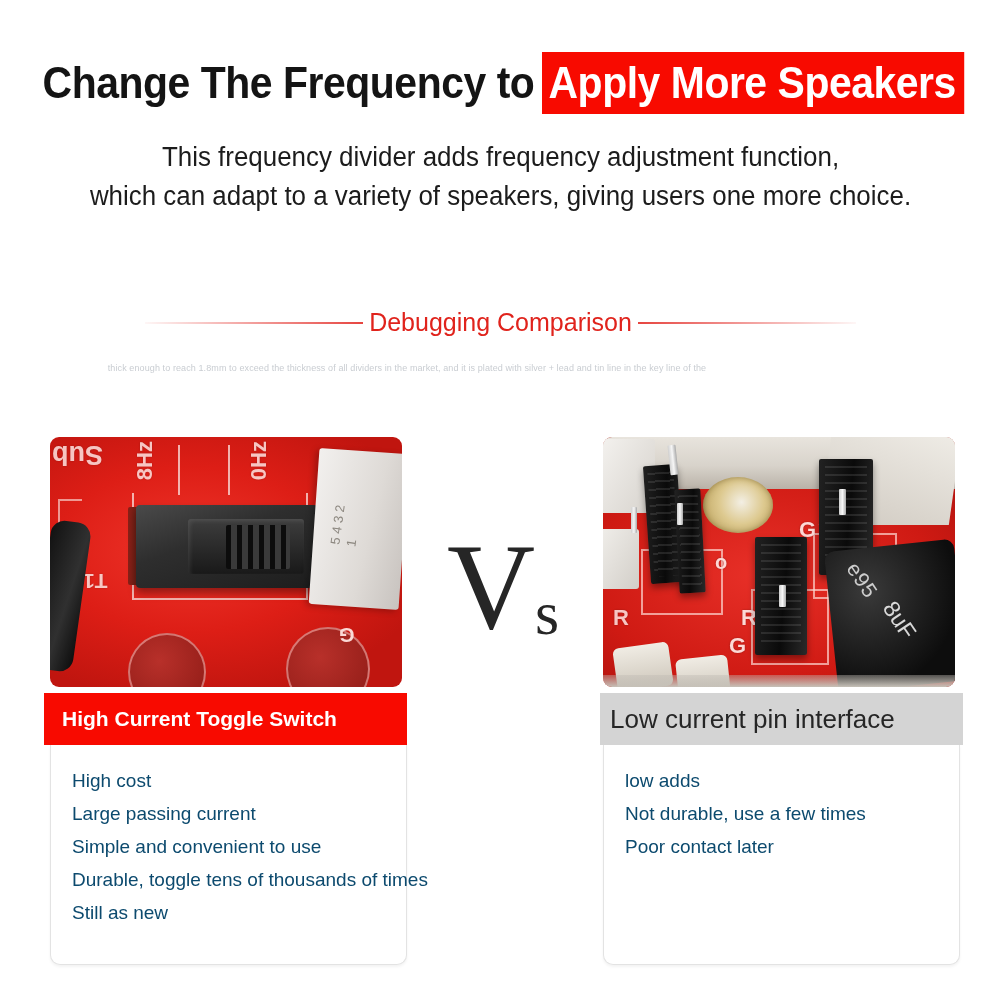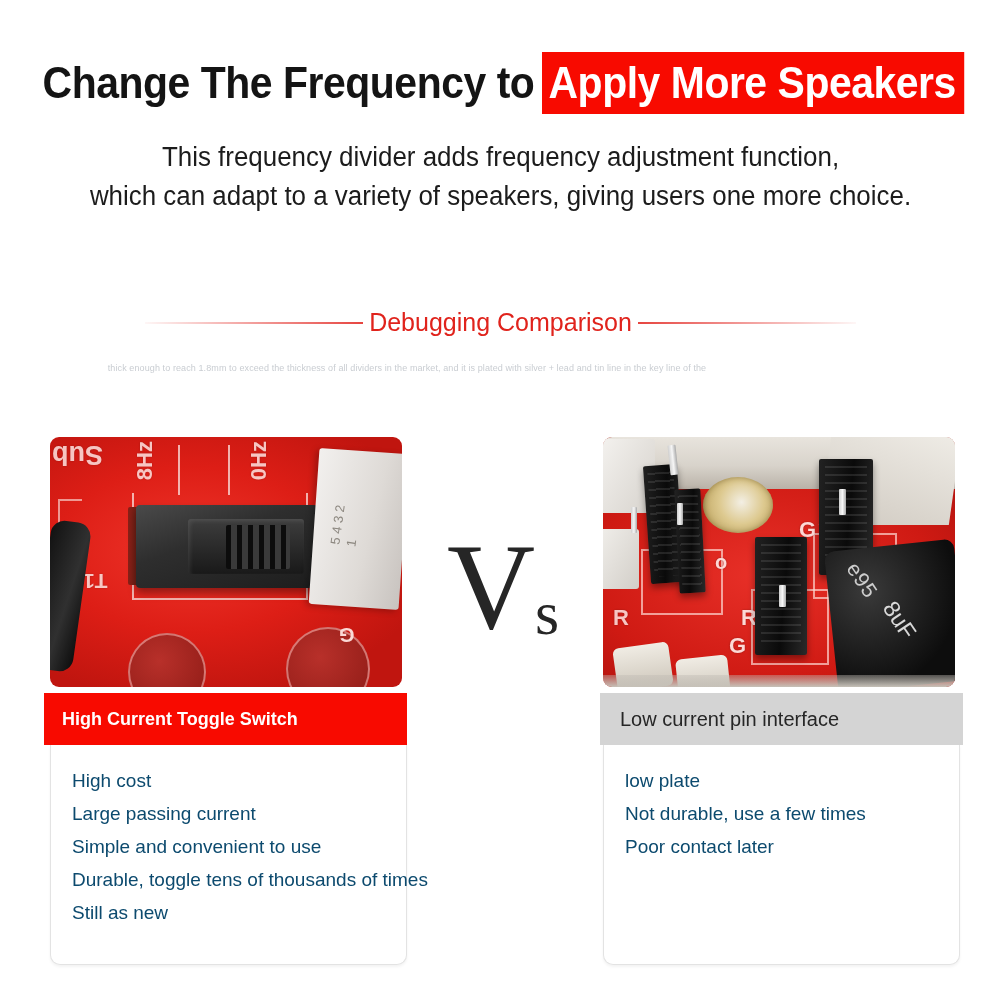--- a/index.html
+++ b/index.html
@@ -415,31 +415,31 @@
     width: 363px;
     background: #f80a00;
   }
   .label-bar-gray {
     left: 3px;
     width: 363px;
     background: #d4d4d4;
   }
   .label-text-red {
     color: #ffffff;
-    font-size: 18px;
+    font-size: 21px;
     font-weight: bold;
     padding-left: 18px;
     font-family: "Liberation Sans Narrow", "Liberation Sans", sans-serif;
     white-space: nowrap;
   }
   .label-text-gray {
     color: #262626;
-    font-size: 20px;
+    font-size: 26px;
     font-weight: normal;
-    padding-left: 20px;
+    padding-left: 10px;
     font-family: "Liberation Sans Narrow", "Liberation Sans", sans-serif;
     white-space: nowrap;
   }
 
   
   .list-box {
     position: absolute;
     top: 321px;
     width: 357px;
     height: 220px;
@@ -592,21 +592,21 @@
       <div class="res-2"></div>
       <div class="bottom-gray"></div>
     </div>
 
     <div class="label-bar label-bar-gray">
       <span class="label-text-gray">Low current pin interface</span>
     </div>
 
     <div class="list-box list-box-right">
       <ul class="feature-list">
-        <li>low plate</li>
+        <li>low adds</li>
         <li>Not durable, use a few times</li>
         <li>Poor contact later</li>
       </ul>
     </div>
 
   </div>
 
 </div>
 
 <div class="vs-badge">

